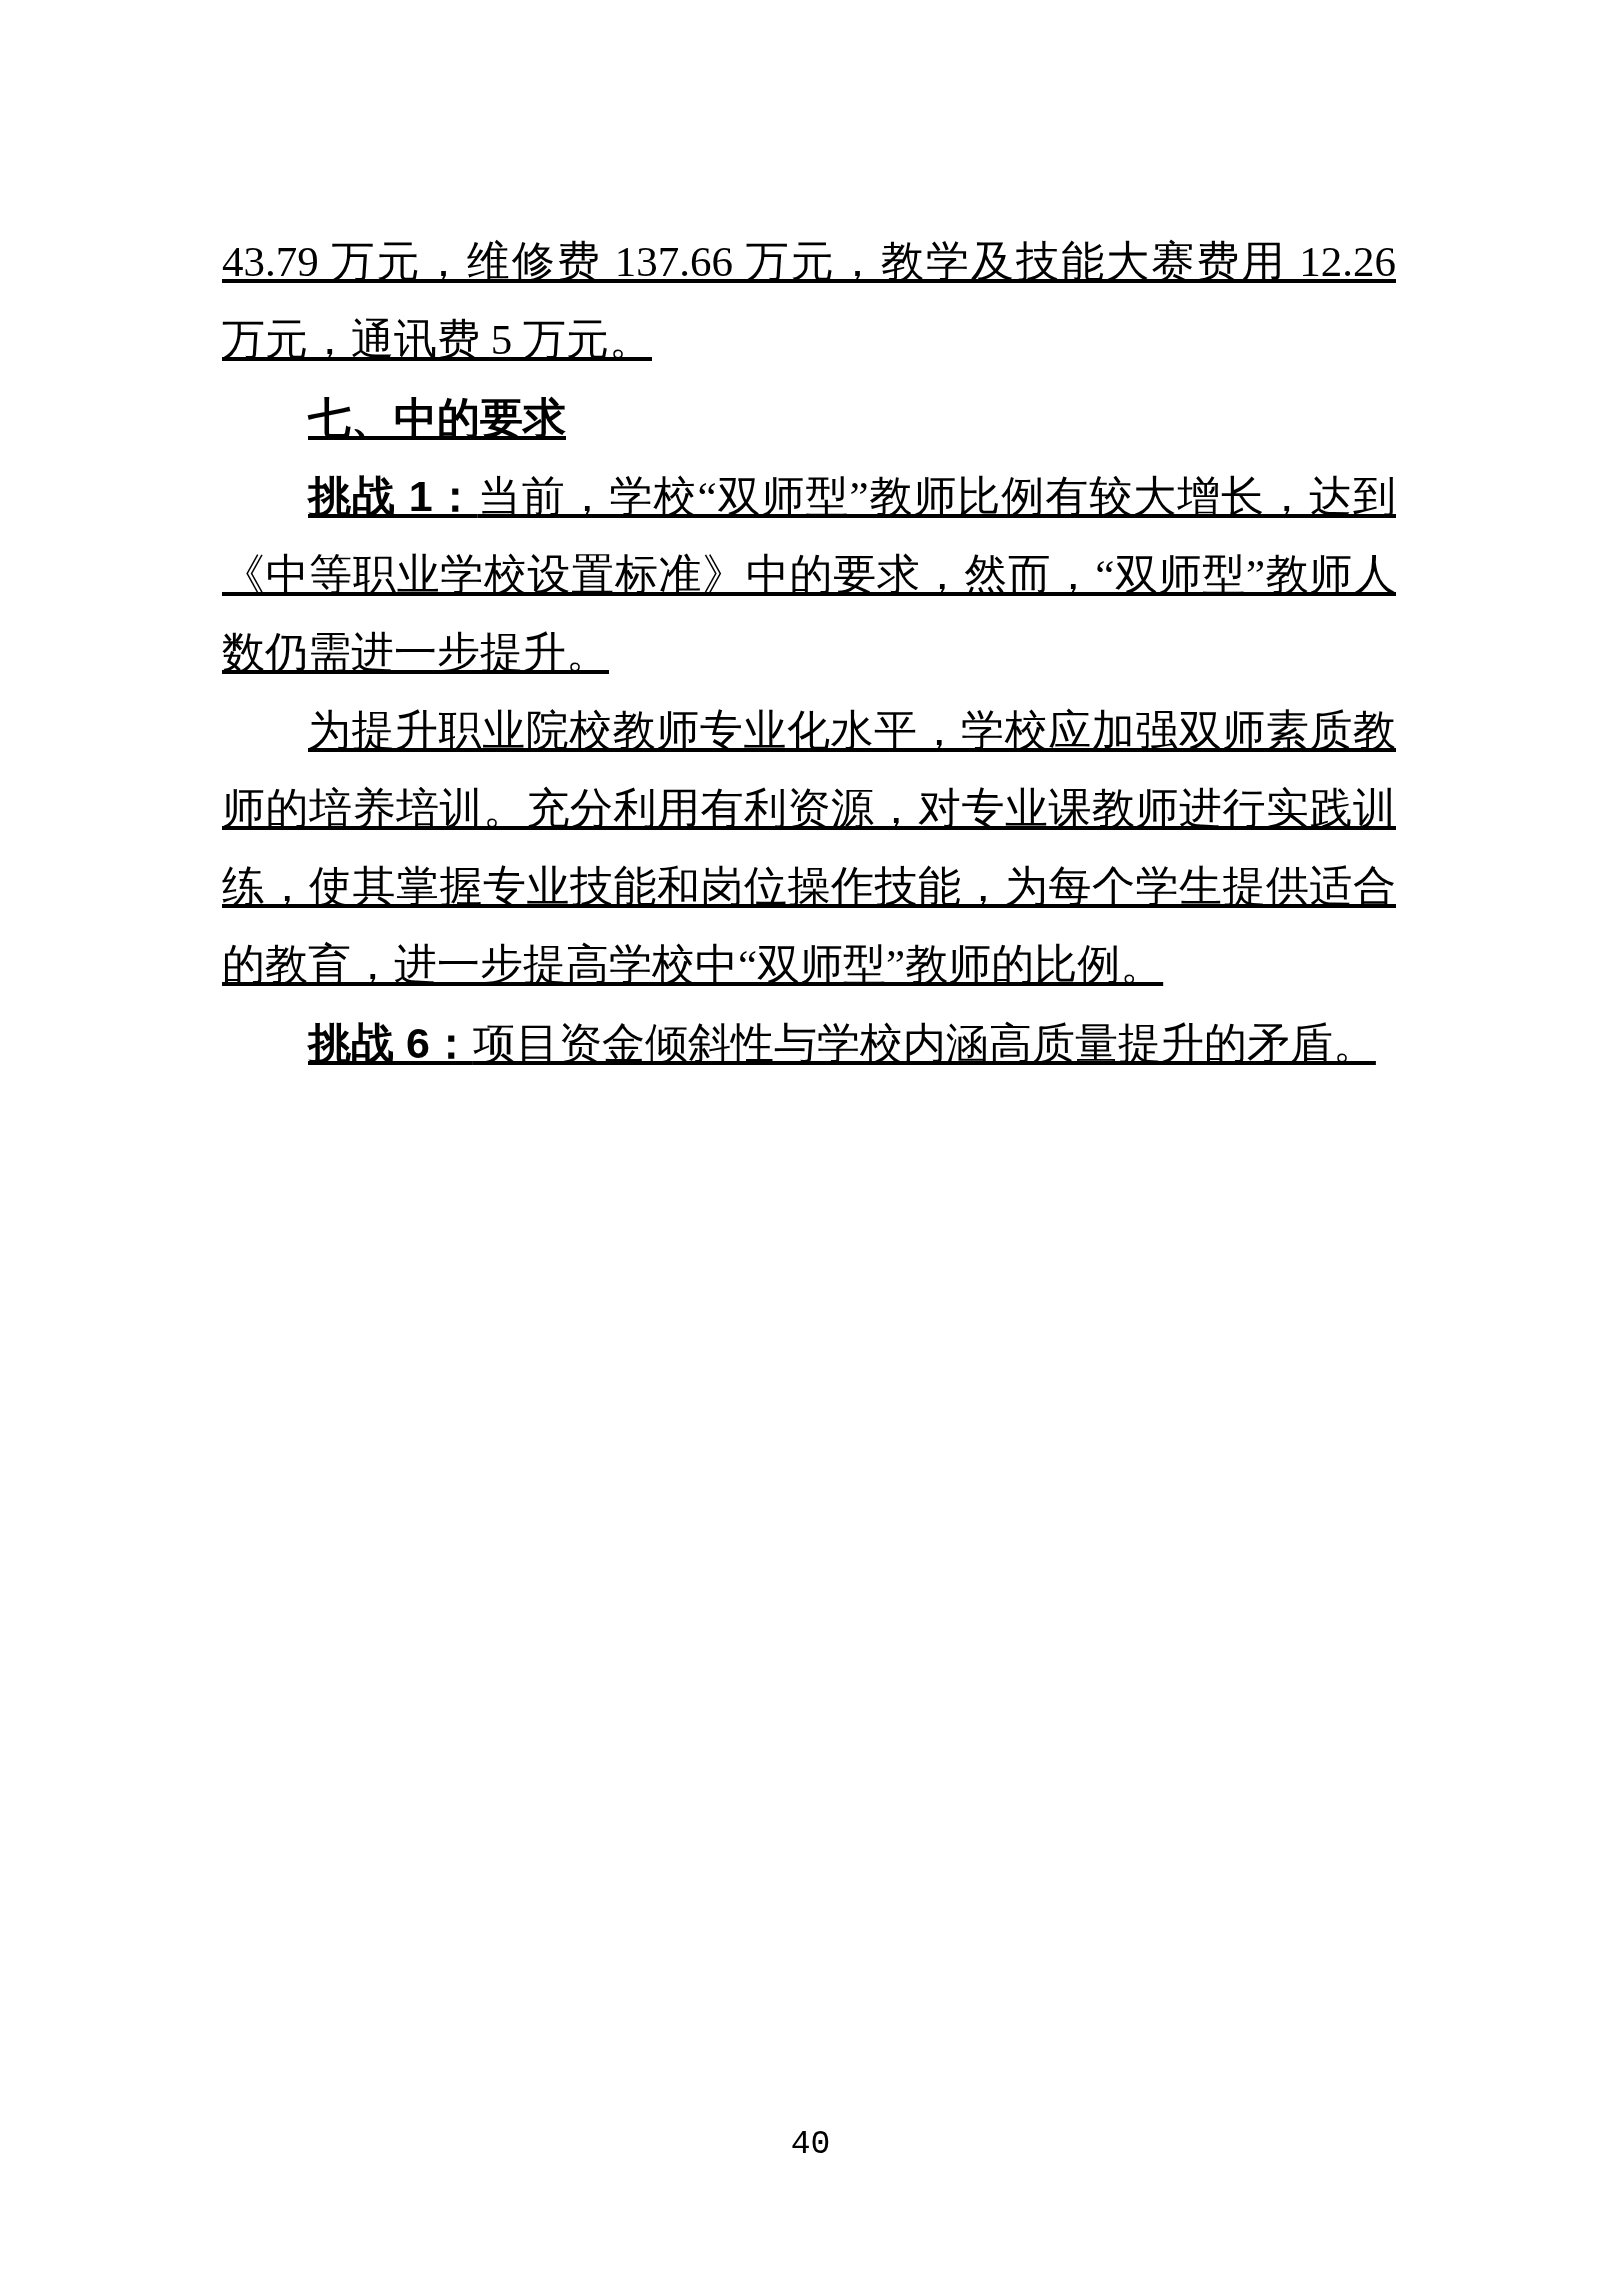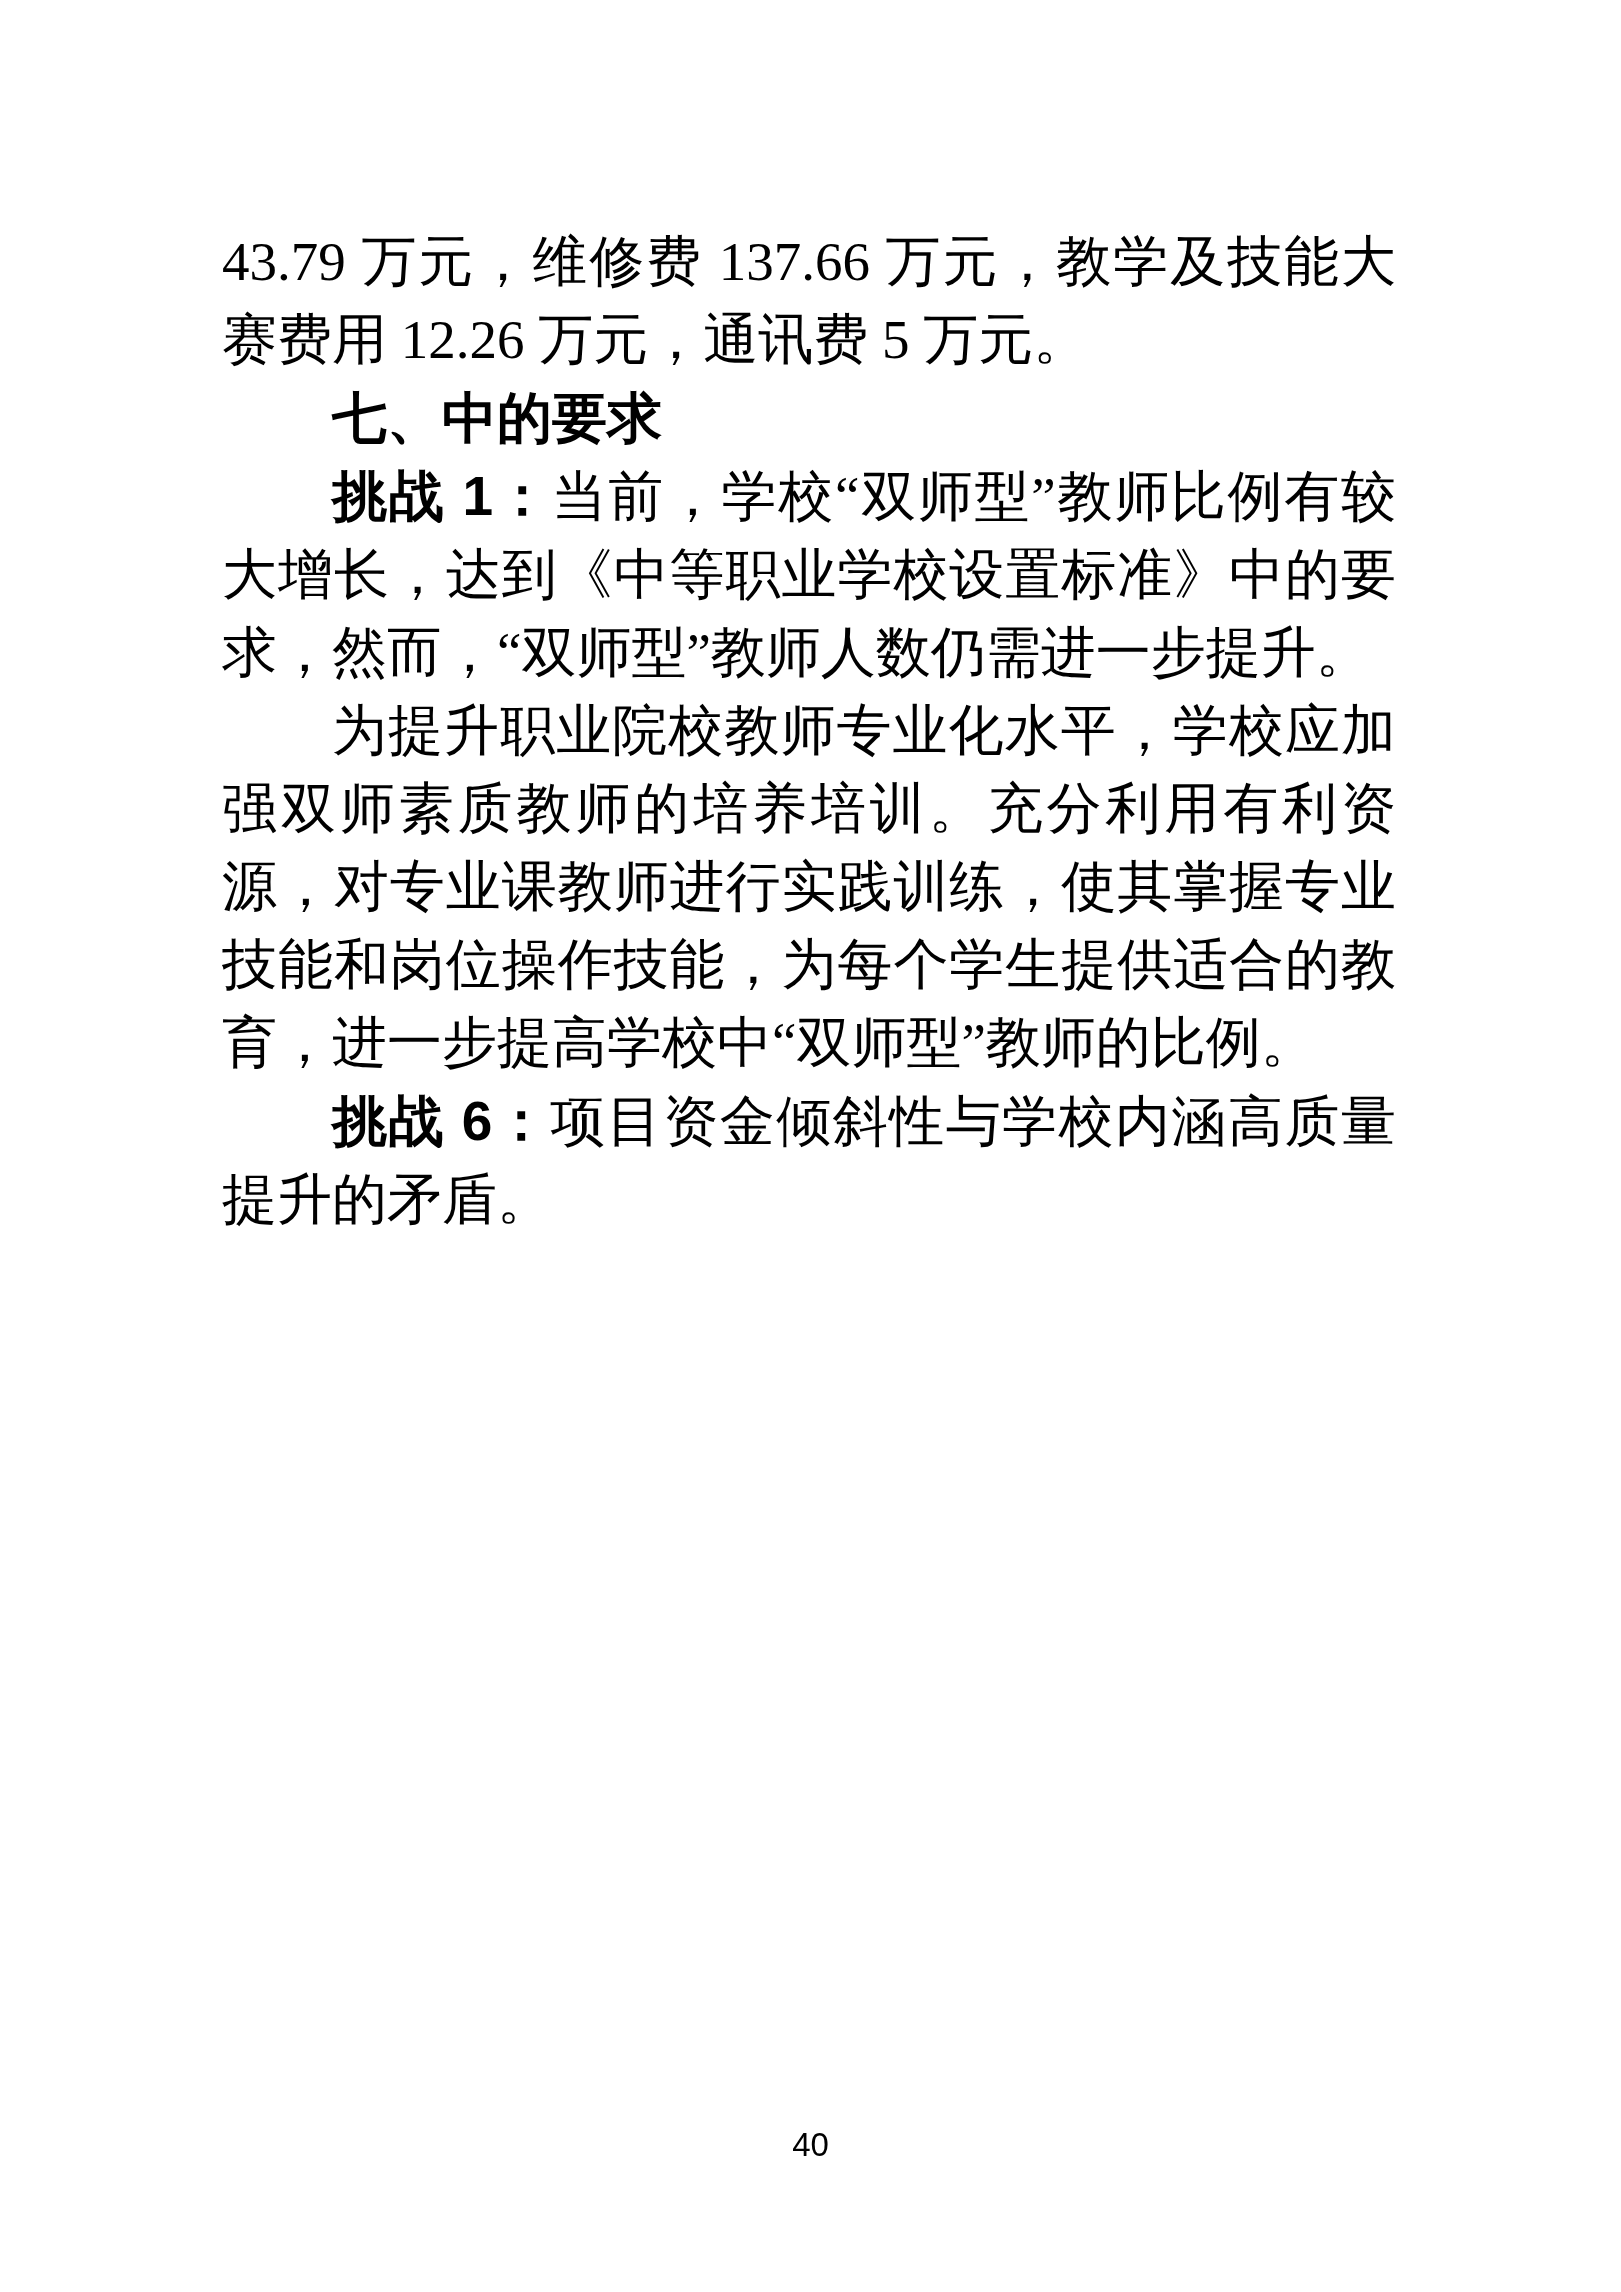--- a/index.html
+++ b/index.html
@@ -13,47 +13,48 @@
     font-family: "Liberation Serif", "DejaVu Serif", serif;
     color: #000000;
   }
   .content {
     position: absolute;
     top: 223px;
     left: 222px;
     width: 1174px;
   }
   .para {
-    font-size: 55px;
+    font-size: 43px;
     line-height: 78px;
     text-align: justify;
     text-justify: inter-ideograph;
     word-break: break-all;
     color: #000000;
+    text-decoration: underline;
   }
   .para.indent { text-indent: 2em; }
   .para.heading {
     font-family: "Liberation Sans", "DejaVu Sans", sans-serif;
     font-weight: bold;
     text-align: left;
   }
   .run { font-weight: normal; }
   .run.bold {
     font-family: "Liberation Sans", "DejaVu Sans", sans-serif;
     font-weight: bold;
   }
   .page-number {
     position: absolute;
     top: 2125px;
     left: 0;
     width: 100%;
     text-align: center;
     font-size: 33px;
     line-height: 39px;
-    font-family: Liberation Sans, sans-serif;
+    font-family: Liberation Mono, monospace;
     color: #000000;
   }
 </style>
 </head>
 <body>
 
 <div class="page">
   <div class="content">
       <p class="para body"><span class="run">43.79 万元，维修费 137.66 万元，教学及技能大赛费用 12.26 万元，通讯费 5 万元。</span></p>
       <p class="para heading indent"><span class="run bold">七、中的要求</span></p>

